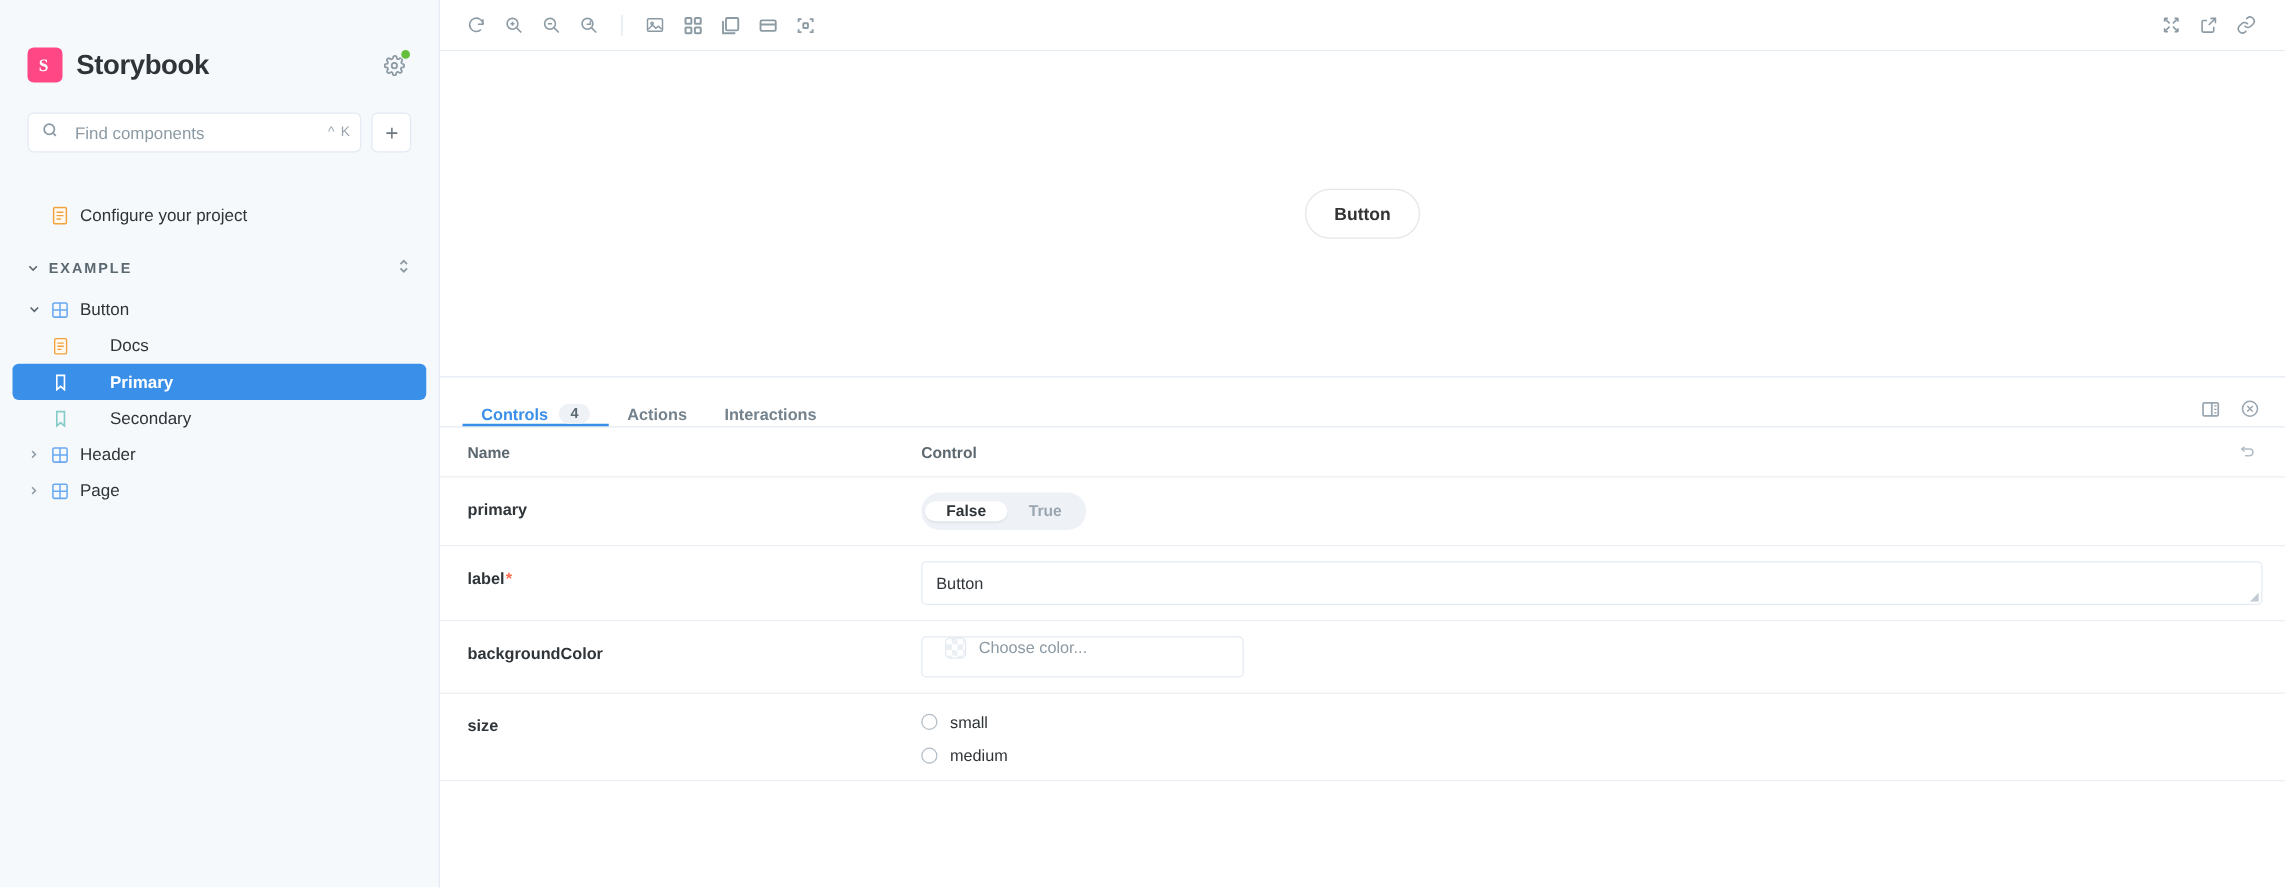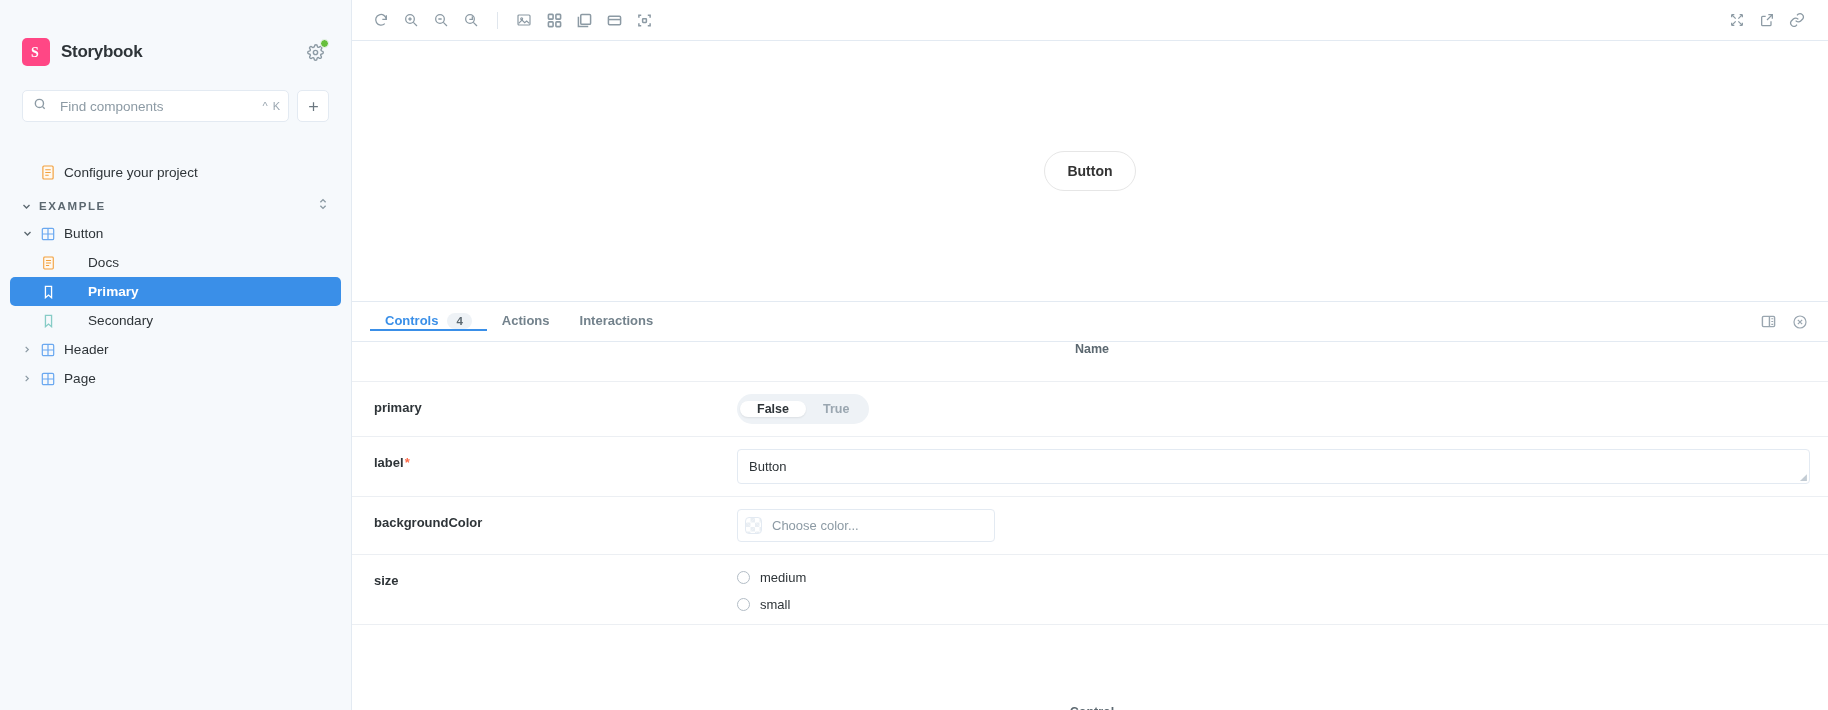--- a/index.html
+++ b/index.html
@@ -27,21 +27,21 @@
   .sb-brand { display: flex; align-items: center; gap: 11px; }
   .sb-logo {
     width: 28px; height: 28px; border-radius: 5px;
     background: #ff4785;
     display: flex; align-items: center; justify-content: center;
     color: #fff; font-weight: bold; font-size: 19px;
     font-family: "Liberation Serif", serif;
     position: relative;
   }
   .sb-brand-name {
-    font-size: 17px; font-weight: bold; color: #2e3438;
+    font-size: 22px; font-weight: bold; color: #2e3438;
     letter-spacing: -0.3px;
   }
   .sb-shortcut-btn {
     width: 28px; height: 28px; position: relative;
     display: flex; align-items: center; justify-content: center;
     cursor: pointer;
   }
   .green-dot {
     position: absolute; top: 1px; right: 0px;
     width: 9px; height: 9px; border-radius: 50%;
@@ -87,22 +87,22 @@
     gap: 8px;
   }
   .tree-row.selected { background: #3a8fe8; color: #ffffff; font-weight: bold; }
   .tree-row .chev {
     width: 10px; flex: 0 0 10px;
     display: flex; align-items: center; justify-content: center;
     color: #73828c;
   }
   .tree-row .ic { width: 16px; flex: 0 0 16px; display: flex; align-items: center; justify-content: center; }
   .grouphdr {
-    display: flex; align-items: flex-end; justify-content: space-between;
-    height: 28px; padding: 0 12px; margin-bottom: 4px;
+    display: flex; align-items: center; justify-content: space-between;
+    height: 28px; padding: 0 12px; margin-top: 14px; margin-bottom: 4px;
     cursor: pointer;
   }
   .grouphdr-left { display: flex; align-items: center; gap: 8px; }
   .grouphdr-text {
     font-size: 11.5px; font-weight: bold; letter-spacing: 1.6px;
     color: #5c6870; text-transform: uppercase;
   }
   .indent1 { padding-left: 30px; gap: 32px; }
   .spacer-cfg { margin-top: 12px; text-align: right; }
 
@@ -142,21 +142,21 @@
 
   
   .panel {
     flex: 0 0 409px; height: 409px;
     border-top: 1px solid #e3eaf2;
     display: flex; flex-direction: column;
     background: #ffffff;
   }
   .panel-tabs {
     height: 40px; flex: 0 0 40px;
-    display: flex; align-items: center; justify-content: space-between;
+    display: flex; align-items: flex-end; justify-content: space-between;
     border-bottom: 1px solid #e3eaf2;
     padding-left: 18px; padding-right: 14px;
   }
   .tabs-left { display: flex; align-items: stretch; }
   .tab {
     display: flex; align-items: center; gap: 9px;
     padding: 0 15px; cursor: pointer;
     font-size: 13px; font-weight: bold; color: #73828c;
     border-bottom: 2px solid transparent;
   }
@@ -171,21 +171,20 @@
     width: 28px; height: 28px;
     display: flex; align-items: center; justify-content: center;
     color: #9aa6b0; cursor: pointer;
   }
 
   .ctrl-table { flex: 1; overflow: hidden; }
   .ctrl-head {
     display: flex; align-items: center;
     height: 40px; border-bottom: 1px solid #eceff3;
     padding: 0 18px 0 22px;
-    flex-direction: column;
   }
   .col-name { flex: 0 0 363px; font-size: 12.5px; font-weight: bold; color: #5c6870; }
   .col-control { flex: 1; font-size: 12.5px; font-weight: bold; color: #5c6870; }
   .reset-btn { width: 26px; height: 26px; display:flex; align-items:center; justify-content:center; color:#b3bdc6; cursor:pointer;}
 
   .ctrl-row {
     display: flex; align-items: flex-start;
     padding: 0 18px 0 22px;
     border-bottom: 1px solid #eceff3;
     min-height: 54px;
@@ -224,22 +223,22 @@
   }
   .text-ctl-wrap { position: relative; width: 100%; }
   .resize-grip {
     position: absolute; right: 3px; bottom: 2px;
     color: #c3ccd4; font-size: 9px; pointer-events: none;
   }
 
   .color-ctl {
     width: 258px; height: 33px;
     border: 1px solid #e3eaf2; border-radius: 4px;
-    background: #fff; display: flex; align-items: center;
-    padding: 0 7px; gap: 10px; cursor: pointer;
+    background: #fff; display: flex; align-items: flex-start;
+    padding: 0 18px; gap: 10px; cursor: pointer;
   }
   .color-swatch {
     width: 17px; height: 17px; border-radius: 4px;
     border: 1px solid #e3eaf2;
     background-image:
       linear-gradient(45deg, #e9eef3 25%, transparent 25%),
       linear-gradient(-45deg, #e9eef3 25%, transparent 25%),
       linear-gradient(45deg, transparent 75%, #e9eef3 75%),
       linear-gradient(-45deg, transparent 75%, #e9eef3 75%);
     background-size: 9px 9px;
@@ -584,25 +583,25 @@
         </div>
 
         <div class="ctrl-row">
           <div class="cell-name">
             <span>size</span>
           </div>
           <div class="cell-ctl">
             <div class="radio-list">
               <label class="radio-item">
                 <span class="radio-dot"></span>
-                <span class="radio-label">medium</span>
+                <span class="radio-label">small</span>
               </label>
               <label class="radio-item">
                 <span class="radio-dot"></span>
-                <span class="radio-label">small</span>
+                <span class="radio-label">medium</span>
               </label>
             </div>
           </div>
         </div>
 
       </div>
     </div>
 
   </section>
 </div>

